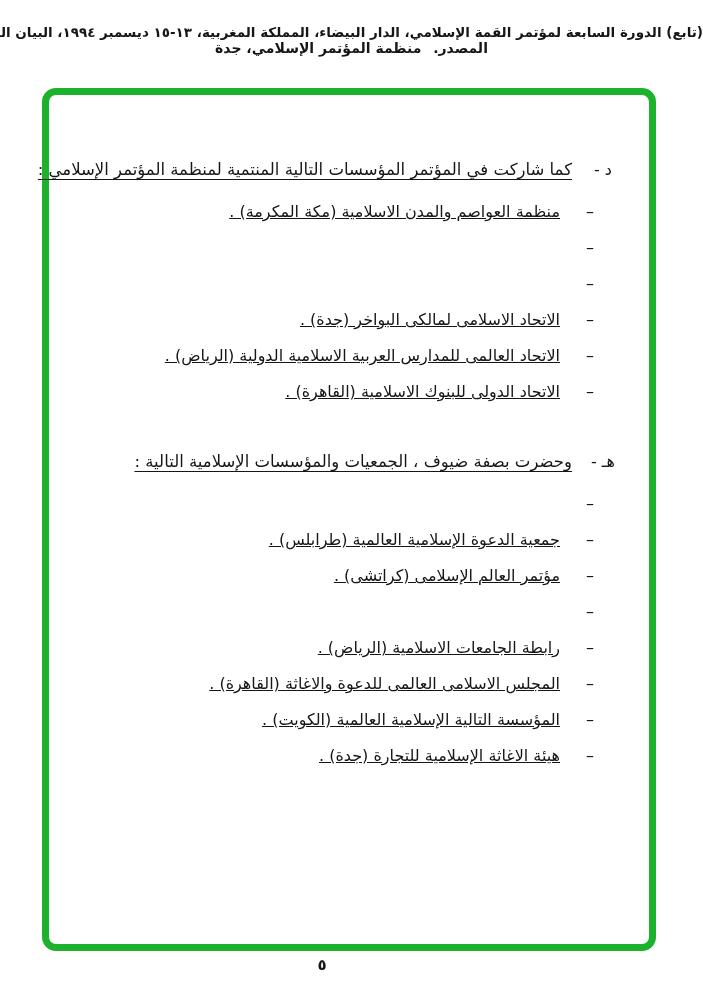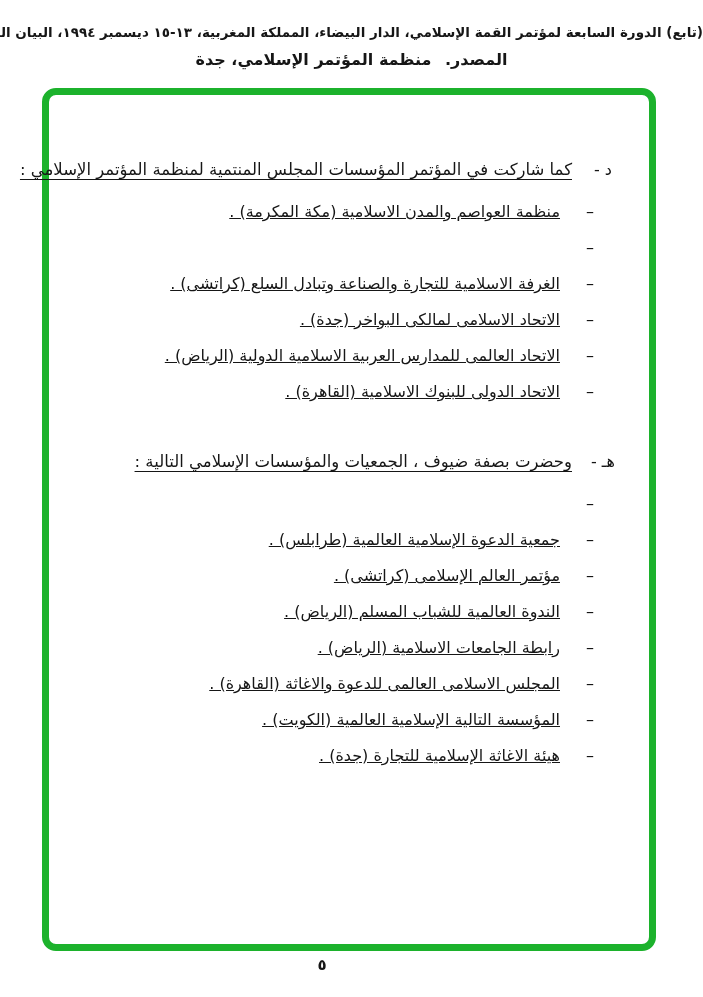--- a/index.html
+++ b/index.html
@@ -26,22 +26,21 @@
     text-align: center;
     direction: rtl;
   }
   .doc-header .line1 {
     font-size: 13.5px;
     font-weight: bold;
     white-space: nowrap;
     letter-spacing: 0;
   }
   .doc-header .line2 {
-    margin-top: 10px;
-    font-size: 16px;
+    font-size: 14px;
     font-weight: bold;
     white-space: nowrap;
   }
 
   
   .green-frame {
     position: absolute;
     left: 42px;
     top: 88px;
     width: 614px;
@@ -113,69 +112,67 @@
     <div class="line2">المصدر.  منظمة المؤتمر الإسلامي، جدة</div>
   </div>
 
   <div class="green-frame" style="border-color: rgb(28, 178, 44);"></div>
 
   <div class="content">
 
     <div class="section">
       <div class="row">
         <span class="marker section-marker">د -</span>
-        <span class="heading-text">كما شاركت في المؤتمر المؤسسات المجلس المنتمية لمنظمة المؤتمر الإسلامي :</span>
+        <span class="heading-text">كما شاركت في المؤتمر المؤسسات التالية المنتمية لمنظمة المؤتمر الإسلامي :</span>
       </div>
       <div class="items">
         <div class="row">
           <span class="marker item-marker">–</span>
           <span class="item-text">منظمة العواصم والمدن الاسلامية (مكة المكرمة) .</span>
         </div>
         <div class="row">
           <span class="marker item-marker">–</span>
         </div>
         <div class="row">
           <span class="marker item-marker">–</span>
-          <span class="item-text">الغرفة الاسلامية للتجارة والصناعة وتبادل السلع (كراتشى) .</span>
         </div>
         <div class="row">
           <span class="marker item-marker">–</span>
           <span class="item-text">الاتحاد الاسلامى لمالكى البواخر (جدة) .</span>
         </div>
         <div class="row">
           <span class="marker item-marker">–</span>
           <span class="item-text">الاتحاد العالمى للمدارس العربية الاسلامية الدولية (الرياض) .</span>
         </div>
         <div class="row">
           <span class="marker item-marker">–</span>
           <span class="item-text">الاتحاد الدولى للبنوك الاسلامية (القاهرة) .</span>
         </div>
       </div>
     </div>
 
     <div class="section">
       <div class="row">
         <span class="marker section-marker">هـ -</span>
-        <span class="heading-text">وحضرت بصفة ضيوف ، الجمعيات والمؤسسات الإسلامي التالية :</span>
+        <span class="heading-text">وحضرت بصفة ضيوف ، الجمعيات والمؤسسات الإسلامية التالية :</span>
       </div>
       <div class="items">
         <div class="row">
           <span class="marker item-marker">–</span>
         </div>
         <div class="row">
           <span class="marker item-marker">–</span>
           <span class="item-text">جمعية الدعوة الإسلامية العالمية (طرابلس) .</span>
         </div>
         <div class="row">
           <span class="marker item-marker">–</span>
           <span class="item-text">مؤتمر العالم الإسلامى (كراتشى) .</span>
         </div>
         <div class="row">
           <span class="marker item-marker">–</span>
-          <span class="item-text">الندوة العالمية للشباب المسلم (الرياض) .</span>
         </div>
         <div class="row">
           <span class="marker item-marker">–</span>
           <span class="item-text">رابطة الجامعات الاسلامية (الرياض) .</span>
         </div>
         <div class="row">
           <span class="marker item-marker">–</span>
           <span class="item-text">المجلس الاسلامى العالمى للدعوة والاغاثة (القاهرة) .</span>
         </div>
         <div class="row">

